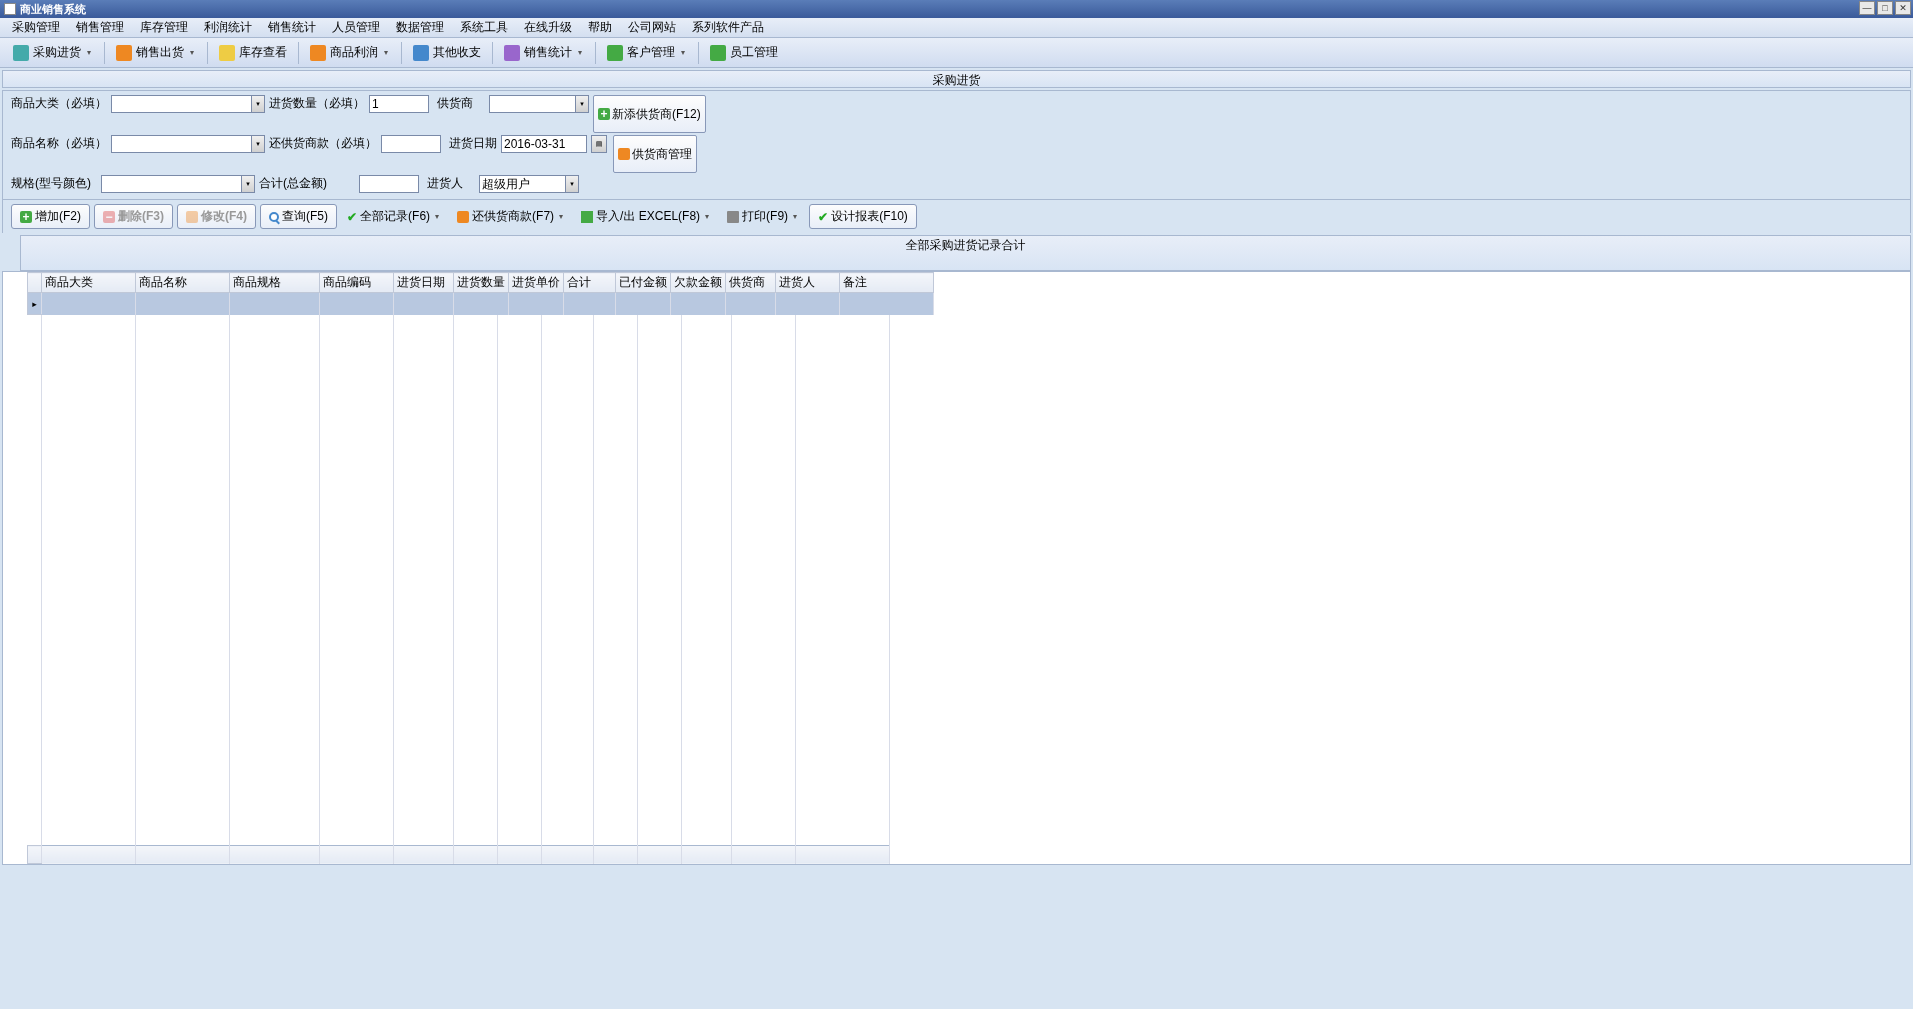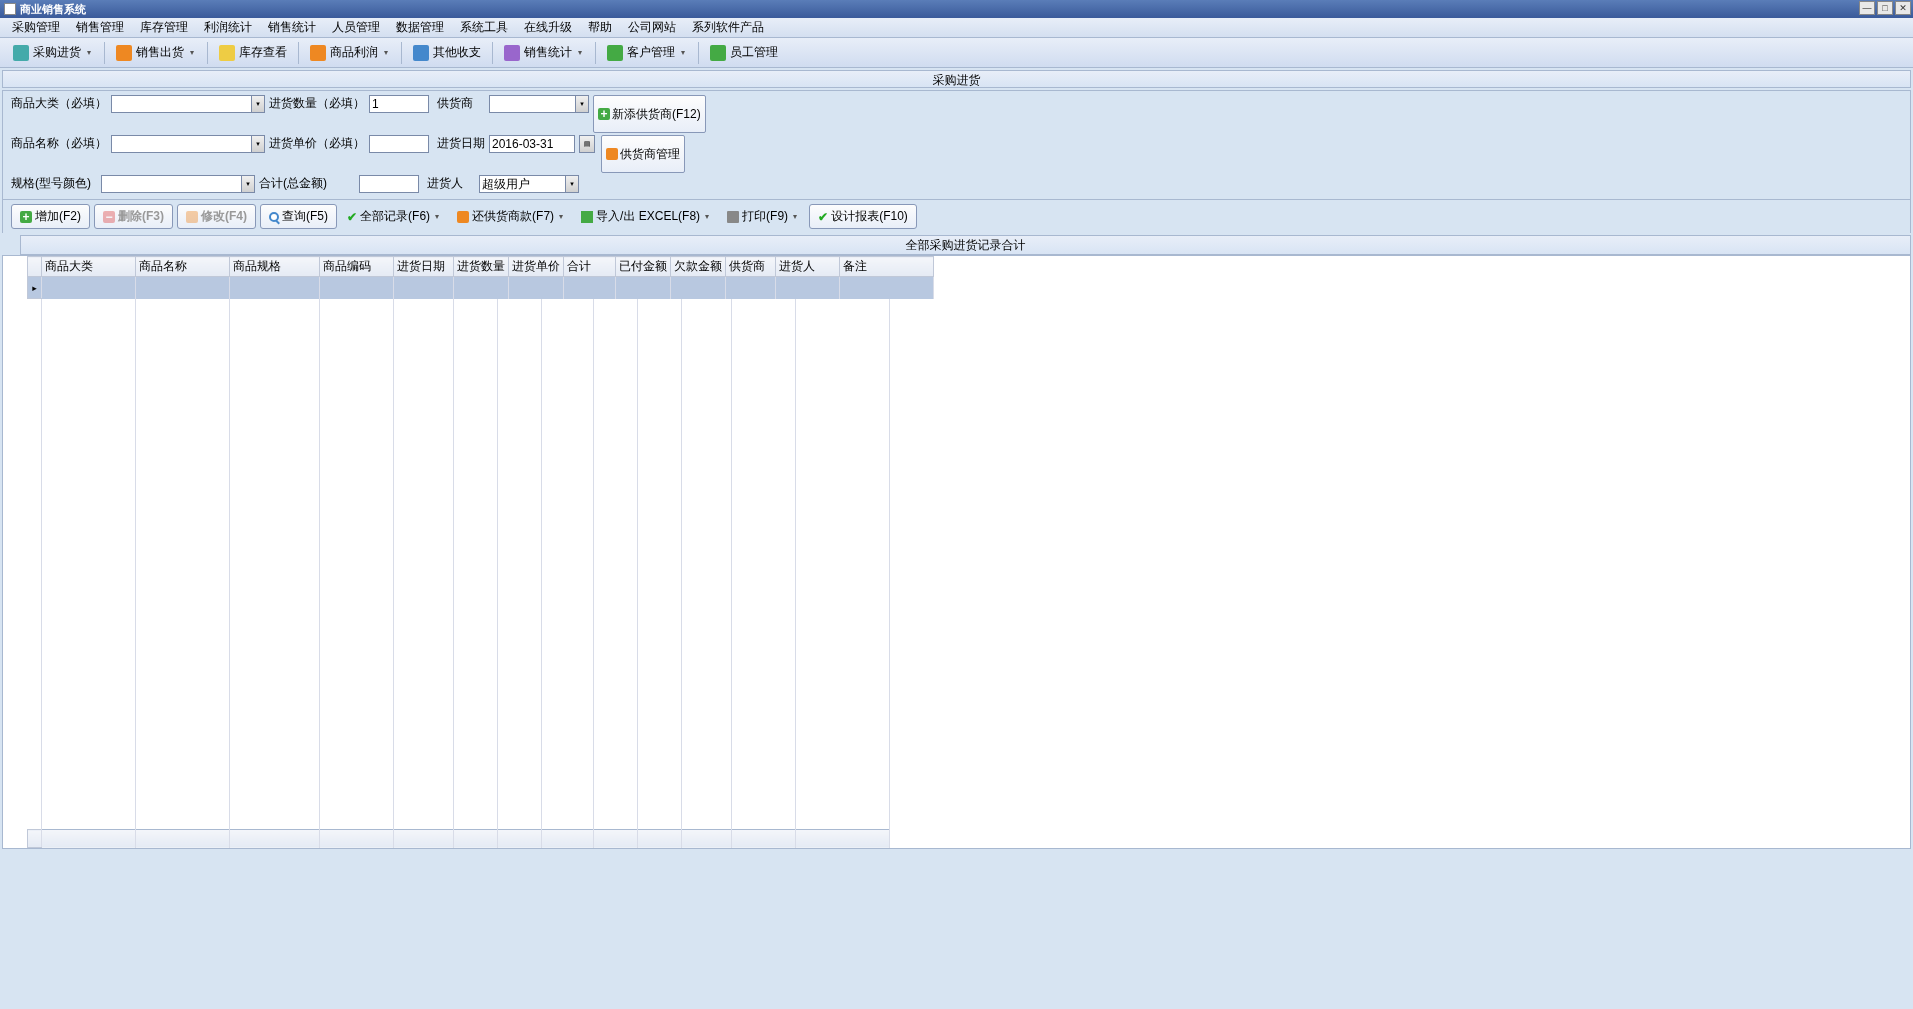--- a/index.html
+++ b/index.html
@@ -36,21 +36,21 @@
 .combo-btn { width: 14px; height: 18px; background: linear-gradient(to bottom, #f0f0f0, #d0d0d0); border: 1px solid #7a8aa8; display: flex; align-items: center; justify-content: center; font-size: 7px; cursor: pointer; }
 
 
 .action-bar { background: #d7e4f2; padding: 4px 8px; display: flex; align-items: center; gap: 4px; border-left: 1px solid #a8b8d0; border-right: 1px solid #a8b8d0; margin: 0 2px; }
 .act-btn { display: inline-flex; align-items: center; padding: 3px 8px; border: 1px solid #8898b8; background: linear-gradient(to bottom, #fdfdfd, #e8eef8); cursor: pointer; border-radius: 3px; gap: 3px; }
 .act-btn.disabled { color: #999; font-weight: bold; }
 .act-icon { width: 12px; height: 12px; display: inline-block; }
 .act-link { display: inline-flex; align-items: center; gap: 3px; padding: 3px 6px; cursor: pointer; }
 
 
-.grid-title { background: linear-gradient(to bottom, #e8eef8, #d8e4f4); text-align: center; height: 20px; line-height: 18px; border: 1px solid #a8b8d0; margin: 2px 2px 0 20px; }
+.grid-title { background: linear-gradient(to bottom, #e8eef8, #d8e4f4); text-align: center; height: 36px; line-height: 18px; border: 1px solid #a8b8d0; margin: 2px 2px 0 20px; }
 
 
 .grid-wrap { margin: 0 2px; border: 1px solid #a8b8d0; background: #fff; position: relative; padding-left: 24px; }
 .grid-table { border-collapse: collapse; table-layout: fixed; }
 .grid-table th { background: linear-gradient(to bottom, #f4f6fa, #e4eaf4); border: 1px solid #c0c8d8; height: 20px; font-weight: normal; text-align: left; padding: 0 3px; overflow: hidden; white-space: nowrap; }
 .grid-table td { border-right: 1px solid #d8dce8; height: 22px; }
 .grid-selrow td { background: #b8c8e0; }
 .grid-indicator { background: linear-gradient(to bottom, #f4f6fa, #e4eaf4); border: 1px solid #c0c8d8; }
 .grid-body { height: 530px; overflow: hidden; position: relative; }
 .grid-lines { position: absolute; top: 0; left: 0; right: 0; bottom: 0; }
@@ -175,21 +175,21 @@
         <span class="act-icon ic-green ic-plus"></span>
         <span>新添供货商(F12)</span>
       </span>
   </div>
   <div class="form-row">
     <span class="form-label">商品名称（必填）</span>
     <span class="form-combo">
         <input class="form-input" style="width: 140px;">
         <span class="combo-btn">▾</span>
       </span>
-    <span class="form-label" style="min-width:96px">进货单价（必填）</span>
+    <span class="form-label" style="min-width:96px">还供货商款（必填）</span>
     <input class="form-input" style="width: 60px;">
     <span class="form-label" style="min-width:48px;margin-left:4px">进货日期</span>
     <input class="form-input" style="width: 86px;" value="2016-03-31">
     <span class="combo-btn" style="width:16px">▤</span>
     <span class="sm-btn" style="margin-left:2px">
         <span class="act-icon ic-orange"></span>
         <span>供货商管理</span>
       </span>
   </div>
   <div class="form-row">

